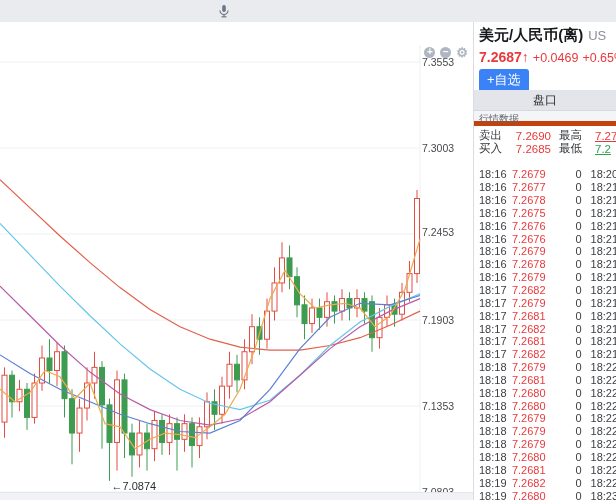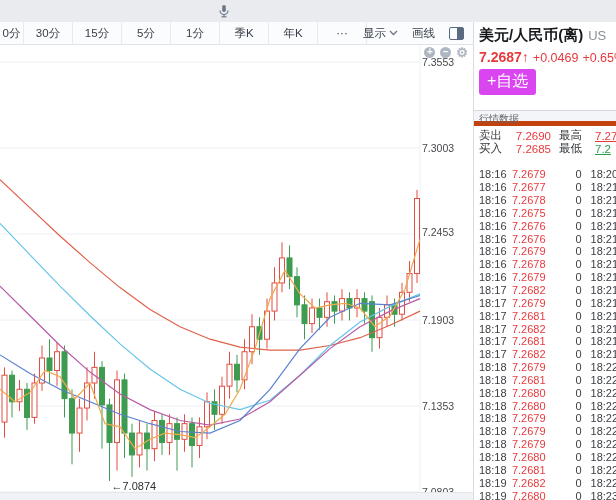--- a/index.html
+++ b/index.html
@@ -37,21 +37,21 @@
 
   
   .panel { position:absolute; left:473px; top:22px; width:143px; height:478px; background:#fff;
     border-left:1px solid #d9dce0; overflow:hidden;padding-left:23px; }
   .p-title { position:absolute; left:5px; top:4px; width:140px; white-space:nowrap; overflow:hidden; }
   .p-title .t1 { font-size:15px; font-weight:bold; color:#16181b; }
   .p-title .t2 { font-size:13px; color:#8a8f96; margin-left:5px; }
   .p-price { position:absolute; left:5px; top:26px; width:145px; white-space:nowrap; overflow:hidden; color:#e8393d; }
   .p-price .big { font-size:14px; font-weight:bold; }
   .p-price .chg { font-size:12.5px; margin-left:4px; }
-  .watch-btn { position:absolute; left:5px; top:47px; background:#d946ef; color:#fff; font-size:16px;
+  .watch-btn { position:absolute; left:5px; top:47px; background:#3b82f6; color:#fff; font-size:13px;
     padding:2px 8px 3px 8px; border-radius:3px; border:none; cursor:pointer; }
   .tabs { position:absolute; left:0; top:68px; width:143px; height:21px; display:flex;
     border-bottom:1px solid #d5d8dc; }
   .tab { flex:1; display:flex; align-items:center; justify-content:center; font-size:12px; color:#2f2f2f; cursor:pointer; }
   .tab.l { background:#e3e5ea; border-right:1px solid #d3d6db; }
   .tab.r { background:#edeff2; }
   .sect { position:absolute; left:0; width:143px; height:15px; background:#f4f5f8; font-size:10px;
     color:#62666c; line-height:15px; padding-left:5px; border-bottom:5px solid #c2410c; }
   .qrow { position:absolute; left:0; width:150px; height:13px; display:flex; align-items:center;
     font-size:11.5px; padding-left:5px; white-space:nowrap; }
@@ -74,42 +74,20 @@
 
   <div class="topbar">
     <svg class="mic" viewBox="0 0 16 16">
       <rect x="6.2" y="2" width="3.6" height="7" rx="1.8" fill="#6b7687"></rect>
       <path d="M4 7.5 a4 4 0 0 0 8 0" fill="none" stroke="#6b7687" stroke-width="1.2"></path>
       <line x1="8" y1="11.5" x2="8" y2="13.5" stroke="#6b7687" stroke-width="1.2"></line>
       <line x1="5.5" y1="13.8" x2="10.5" y2="13.8" stroke="#6b7687" stroke-width="1.2"></line>
     </svg>
   </div>
 
-  <div class="toolbar">
-    <div style="display:flex;">
-        <div class="tbtn first">0分</div>
-        <div class="tbtn">30分</div>
-        <div class="tbtn">15分</div>
-        <div class="tbtn">5分</div>
-        <div class="tbtn">1分</div>
-        <div class="tbtn">季K</div>
-        <div class="tbtn">年K</div>
-        <div class="tbtn">···</div>
-      </div>
-    <div class="tool-right">
-      <span class="tool-link">
-        <span>显示</span>
-        <svg width="9" height="6" viewBox="0 0 9 6">
-          <polyline points="1,1 4.5,4.5 8,1" fill="none" stroke="#6b7687" stroke-width="1.3"></polyline>
-        </svg>
-      </span>
-      <span class="tool-link">画线</span>
-      <span class="ptoggle"></span>
-    </div>
-  </div>
 
   <div class="chart">
     <div class="chart-icons">
       <div class="cicon">+</div>
       <div class="cicon">−</div>
       <div class="cicon gear">⚙</div>
     </div>
     <div id="axis-labels">
         <div class="axis-label" style="top: 11px;">7.3553</div>
         <div class="axis-label" style="top: 97px;">7.3003</div>
@@ -256,20 +234,21 @@
 
   <div class="panel">
     <div class="p-title">
       <span class="t1">美元/人民币(离)</span><span class="t2">US</span>
     </div>
     <div class="p-price">
       <span class="big">7.2687</span><span class="big">↑</span><span class="chg">+0.0469</span><span class="chg">+0.65%</span>
     </div>
     <button class="watch-btn">+自选</button>
     <div class="tabs">
+      <div class="tab l">盘口</div>
     </div>
     <div class="sect" style="top:89px;">行情数据</div>
     <div class="qrow" style="top:107px;">
       <span class="lab">卖出</span>
       <span class="val">7.2690</span>
       <span class="lab2">最高</span>
       <span class="val2">7.27</span>
     </div>
     <div class="qrow" style="top:120px;">
       <span class="lab">买入</span>

